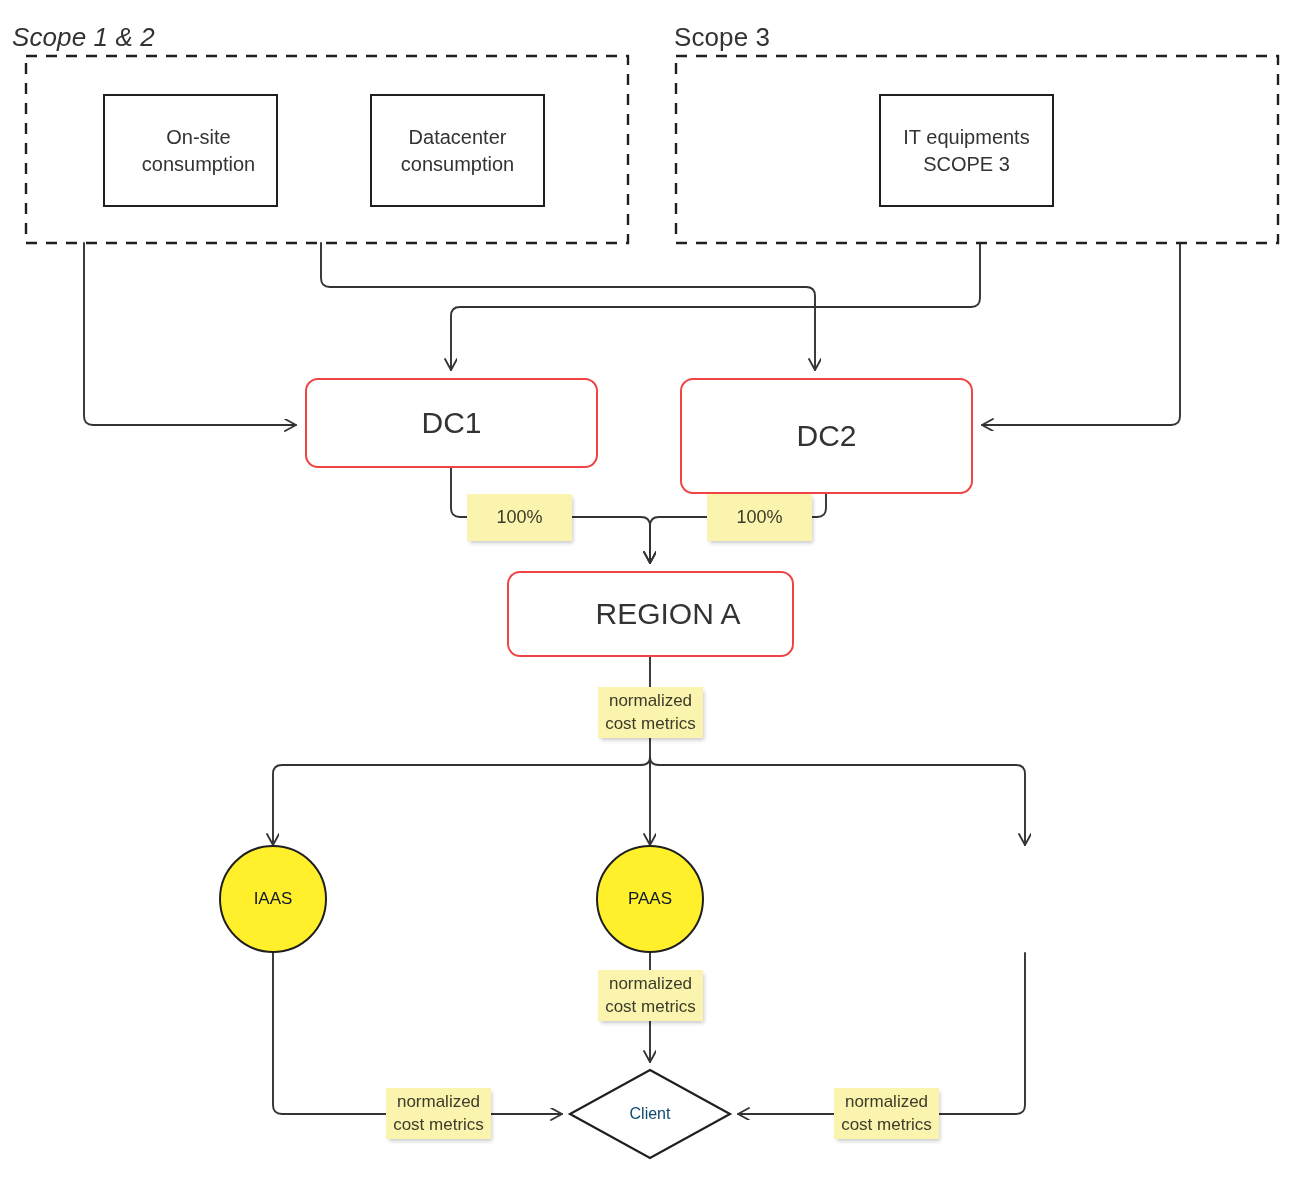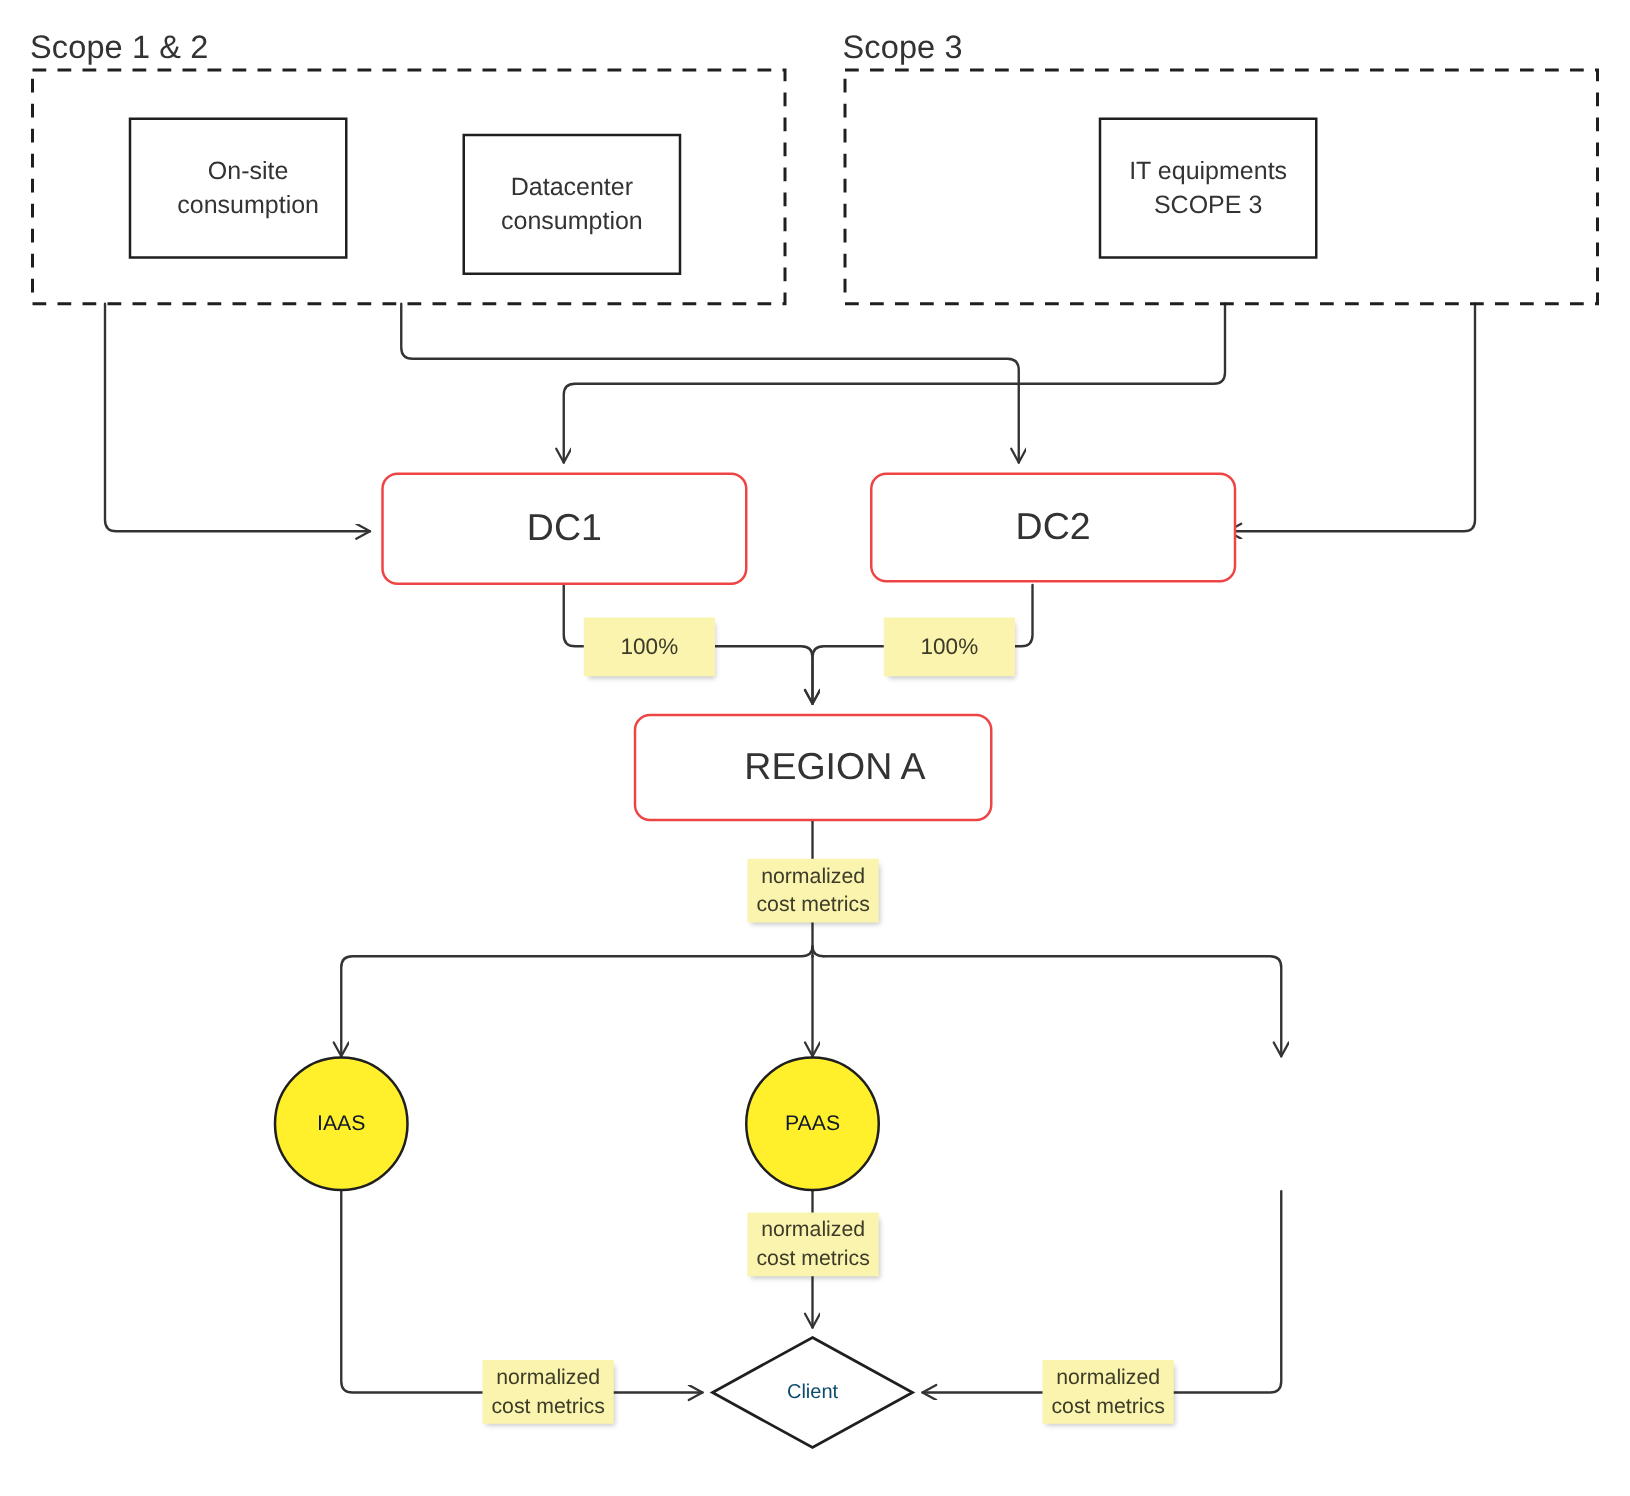--- a/index.html
+++ b/index.html
@@ -107,43 +107,43 @@
 
       <path d="M1025,953 L1025,1105 Q1025,1114 1016,1114 L738,1114" marker-end="url(#arw)"></path>
     </g>
   </svg>
 
   <svg class="layer" viewBox="0 0 1304 1197">
     <rect x="26" y="56" width="602" height="187" fill="none" stroke="#1f1f1f" stroke-width="2.4" stroke-dasharray="11 9"></rect>
     <rect x="676" y="56" width="602" height="187" fill="none" stroke="#1f1f1f" stroke-width="2.4" stroke-dasharray="11 9"></rect>
   </svg>
 
-  <div class="grp-title" style="left:24px;top:22px;">Scope 1 &amp; 2</div>
+  <div class="grp-title" style="left:12px;top:22px;font-style:italic;">Scope 1 &amp; 2</div>
   <div class="grp-title" style="left:674px;top:22px;">Scope 3</div>
 
   <div class="node rect-sharp" style="left:103px;top:94px;width:175px;height:113px;flex-direction:column;padding-left:16px;">
     <span>On-site</span>
     <span>consumption</span>
   </div>
 
-  <div class="node rect-sharp" style="left:370px;top:107px;width:175px;height:113px;flex-direction:column;">
+  <div class="node rect-sharp" style="left:370px;top:94px;width:175px;height:113px;flex-direction:column;">
     <span>Datacenter</span>
     <span>consumption</span>
   </div>
 
   <div class="node rect-sharp" style="left:879px;top:94px;width:175px;height:113px;flex-direction:column;">
     <span>IT equipments</span>
     <span>SCOPE 3</span>
   </div>
 
   <div class="node rect-round" style="left:305px;top:378px;width:293px;height:90px;">
     <span>DC1</span>
   </div>
 
-  <div class="node rect-round" style="left:680px;top:378px;width:293px;height:88px;margin-left:16px;">
+  <div class="node rect-round" style="left:680px;top:378px;width:293px;height:116px;">
     <span>DC2</span>
   </div>
 
   <div class="node rect-round" style="left:507px;top:571px;width:287px;height:86px;padding-left:35px;">
     <span>REGION A</span>
   </div>
 
   <div class="node circle" style="left:219px;top:845px;width:108px;height:108px;">
     <span>IAAS</span>
   </div>

